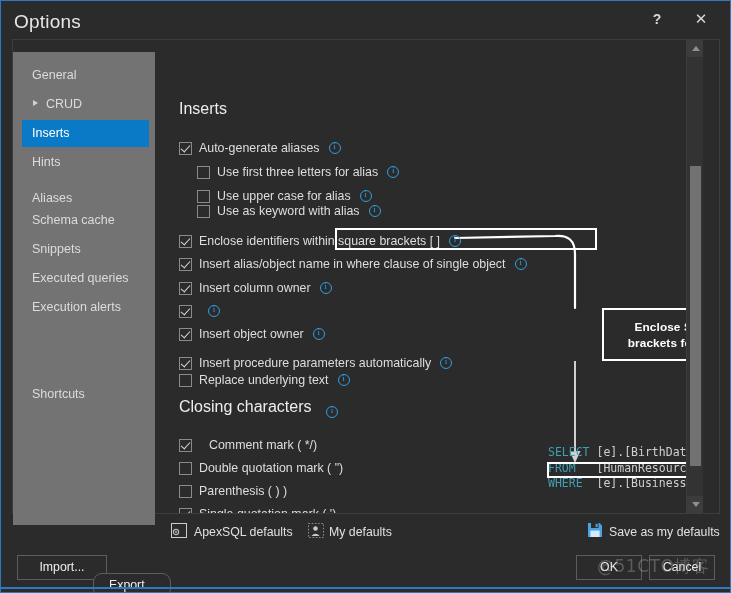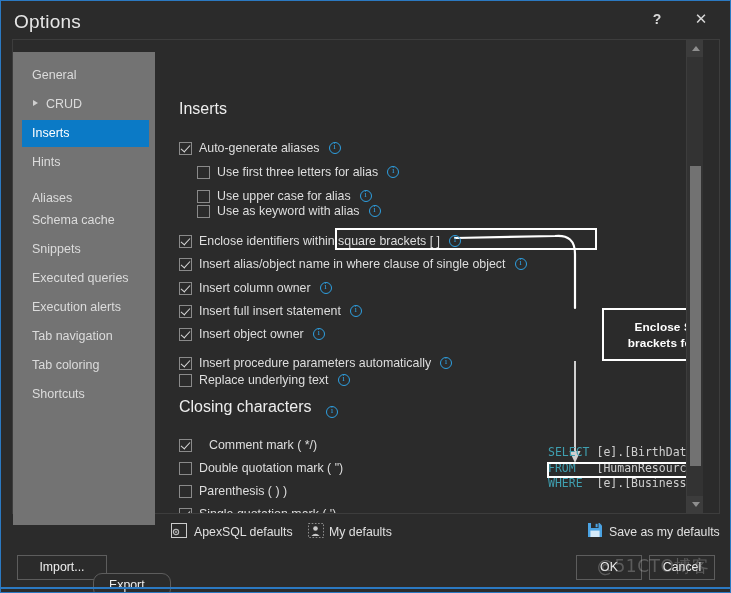--- a/index.html
+++ b/index.html
@@ -207,22 +207,20 @@
     <div id="sidebar">
         <div class="nav-item" style="top: 10px;"><span>General</span></div>
         <div class="nav-item child" style="top: 39px;"><span class="nav-arrow"></span><span>CRUD</span></div>
         <div class="nav-item selected" style="top: 68px;"><span>Inserts</span></div>
         <div class="nav-item" style="top: 97px;"><span>Hints</span></div>
         <div class="nav-item" style="top: 126px; margin-top: 7px;"><span>Aliases</span></div>
         <div class="nav-item" style="top: 155px;"><span>Schema cache</span></div>
         <div class="nav-item" style="top: 184px;"><span>Snippets</span></div>
         <div class="nav-item" style="top: 213px;"><span>Executed queries</span></div>
         <div class="nav-item" style="top: 242px;"><span>Execution alerts</span></div>
-        <div class="nav-item" style="top: 271px;"><span>Tab navigation</span></div>
-        <div class="nav-item" style="top: 300px;"><span>Tab coloring</span></div>
         <div class="nav-item" style="top: 329px;"><span>Shortcuts</span></div>
       </div>
 
     <div id="main">
 
       <svg id="connector">
         <path d="M 280 198 L 330 198 Q 348 198 348 216 L 348 126" fill="none" stroke="#ffffff" stroke-width="2.5" transform="translate(0,0)" style="display:none"></path>
 
         <path d="M 300 198 L 400 196 Q 420 194 420 214 L 420 268" fill="none" stroke="#ffffff" stroke-width="2.2" stroke-linecap="round"></path>
 
@@ -268,21 +266,20 @@
             <span class="opt-label">Insert alias/object name in where clause of single object</span>
             <span class="info-ico"></span>
           </div>
           <div class="opt-row" style="left: 24px; top: 238px;">
             <span class="cb checked"></span>
             <span class="opt-label">Insert column owner</span>
             <span class="info-ico"></span>
           </div>
           <div class="opt-row" style="left: 24px; top: 261px;">
             <span class="cb checked"></span>
-            <span class="opt-label">Insert full insert statement</span>
             <span class="info-ico"></span>
           </div>
           <div class="opt-row" style="left: 24px; top: 284px;">
             <span class="cb checked"></span>
             <span class="opt-label">Insert object owner</span>
             <span class="info-ico"></span>
           </div>
           <div class="opt-row" style="left: 24px; top: 307px; margin-top: 6px;">
             <span class="cb checked"></span>
             <span class="opt-label">Insert procedure parameters automatically</span>

